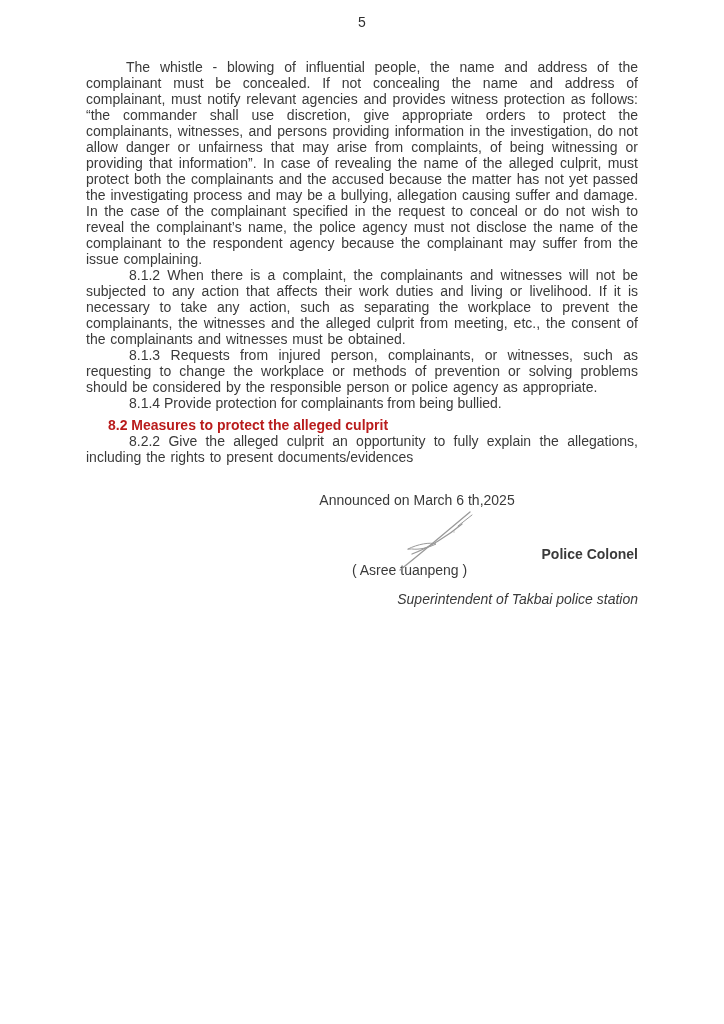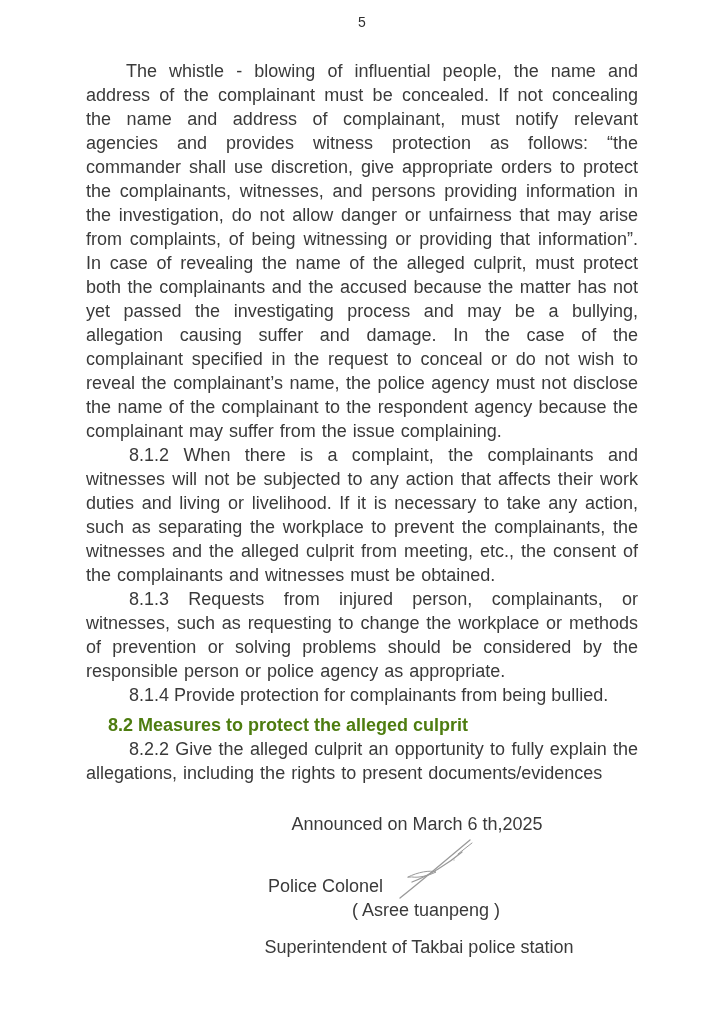--- a/index.html
+++ b/index.html
@@ -23,64 +23,66 @@
     width: 100%;
     text-align: center;
     font-size: 14px;
     color: #2f2f2f;
   }
   .content {
     position: absolute;
     top: 59px;
     left: 86px;
     width: 552px;
-    font-size: 18px;
-    line-height: 24px;
+    font-size: 14px;
+    line-height: 16px;
   }
   .para {
     margin: 0;
     text-align: justify;
     text-indent: 40px;
     word-spacing: 1px;
   }
   .para.num {
     text-indent: 43px;
   }
   .single-line {
     margin: 0;
     text-indent: 43px;
     text-align: left;
   }
   .section-heading {
     margin: 6px 0 0 22px;
     font-weight: bold;
-    color: #4d7c0f;
+    color: #b91c1c;
     text-indent: 0;
     text-align: left;
   }
   .announce-line {
     margin: 27px 0 0 110px;
     text-align: center;
     text-indent: 0;
   }
   .sig-block {
     position: relative;
     margin-top: 38px;
   }
   .sig-rank {
     margin: 0 0 0 182px;
-    text-align: left;
+    text-align: right;
+    font-weight: bold;
   }
   .sig-name {
     margin: 0 0 13px 266px;
     text-align: left;
   }
   .sig-title {
     margin: 0 0 0 114px;
-    text-align: center;
+    text-align: right;
+    font-style: italic;
   }
   .signature-svg {
     position: absolute;
     left: 308px;
     top: -42px;
     width: 86px;
     height: 74px;
   }
 </style>
 </head>

